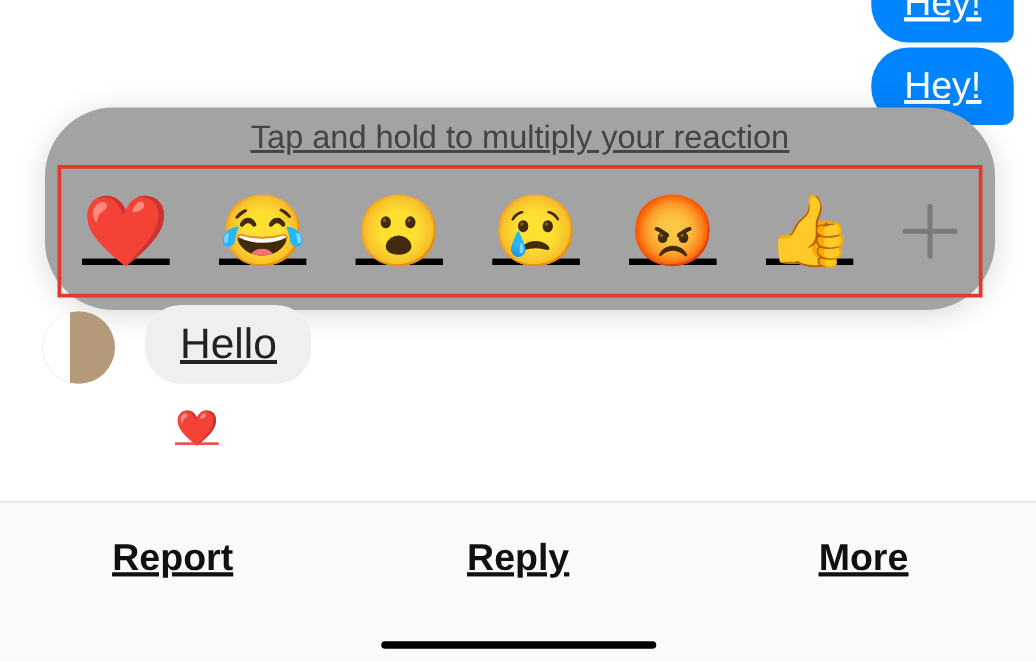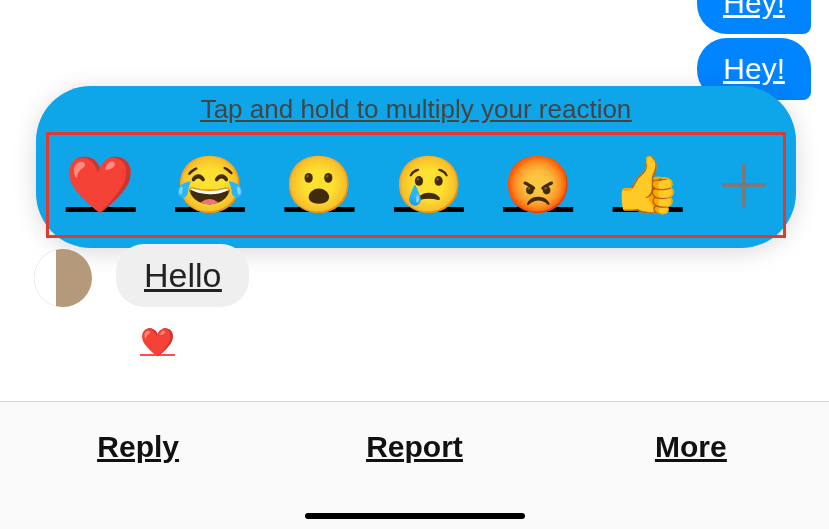--- a/index.html
+++ b/index.html
@@ -5,21 +5,21 @@
   * { box-sizing: border-box; margin: 0; padding: 0; text-decoration: underline; }
   html, body { width: 829px; height: 529px; font-family: -apple-system, Helvetica, Arial, sans-serif; background: #fff; overflow: hidden; position: relative; }
   .canvas { position: relative; width: 829px; height: 529px; }
 
   
   .bubble-out { position: absolute; background: #0084ff; color: #fff; font-size: 30px; padding: 14px 26px; border-radius: 30px; }
   .bubble-out.top { top: -28px; right: 18px; border-bottom-right-radius: 8px; }
   .bubble-out.second { top: 38px; right: 18px; border-bottom-right-radius: 8px; }
 
   
-  .reaction-popup { position: absolute; left: 36px; top: 86px; width: 760px; height: 162px; background: #0ea5e9; border-radius: 55px; box-shadow: 0 4px 24px rgba(0,0,0,0.15); }
+  .reaction-popup { position: absolute; left: 36px; top: 86px; width: 760px; height: 162px; background: #a3a3a3; border-radius: 55px; box-shadow: 0 4px 24px rgba(0,0,0,0.15); }
   .reaction-hint { width: 100%; text-align: center; font-size: 26px; color: #444; padding-top: 8px; }
   .reaction-row-outline { position: absolute; left: 10px; right: 10px; top: 46px; bottom: 10px; border: 3px solid #e03a2f; }
   .reaction-row { position: absolute; left: 10px; right: 10px; top: 46px; bottom: 10px; display: flex; align-items: center; justify-content: space-around; }
   .reaction-row .emoji { font-size: 56px; line-height: 1; cursor: pointer; user-select: none; }
   .plus-icon { width: 44px; height: 44px; position: relative; cursor: pointer; }
   .plus-icon::before, .plus-icon::after { content: ""; position: absolute; background: #7a7a7a; border-radius: 2px; }
   .plus-icon::before { left: 50%; top: 0; width: 4px; height: 100%; transform: translateX(-50%); }
   .plus-icon::after  { top: 50%; left: 0; height: 4px; width: 100%; transform: translateY(-50%); }
 
   
@@ -70,19 +70,19 @@
     <div class="bubble-in">
       <span>Hello</span>
     </div>
   </div>
 
   <div class="hint">
     <span class="heart">❤️</span>
   </div>
 
   <div class="action-bar">
+    <div class="action">Report</div>
     <div class="action">Reply</div>
-    <div class="action">Report</div>
     <div class="action">More</div>
     <div class="home-indicator"></div>
   </div>
 
 </div>
 
 </body></html>

